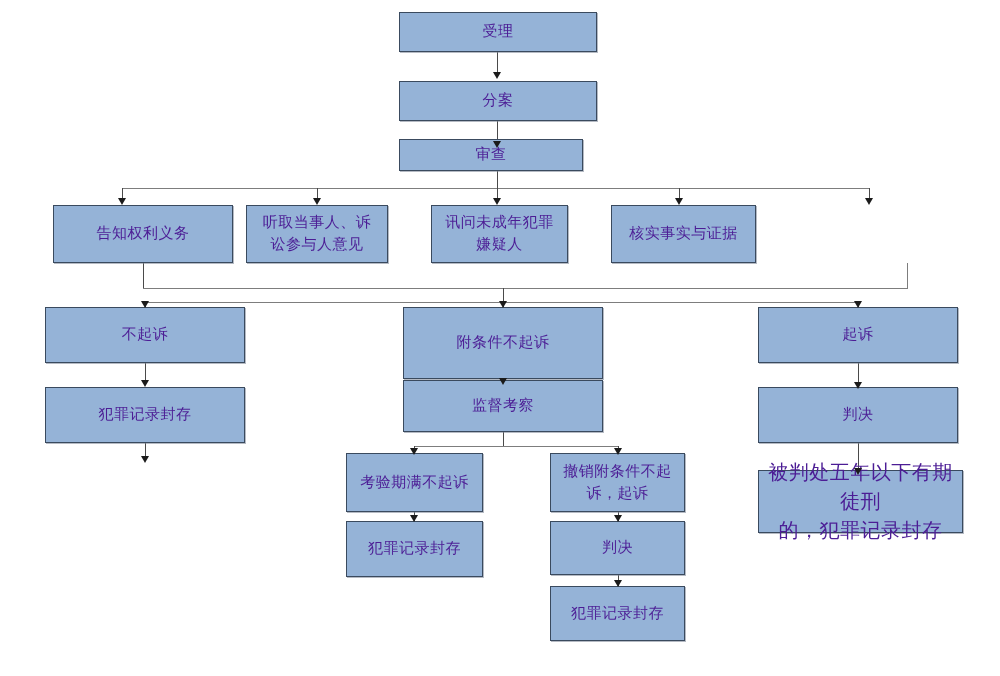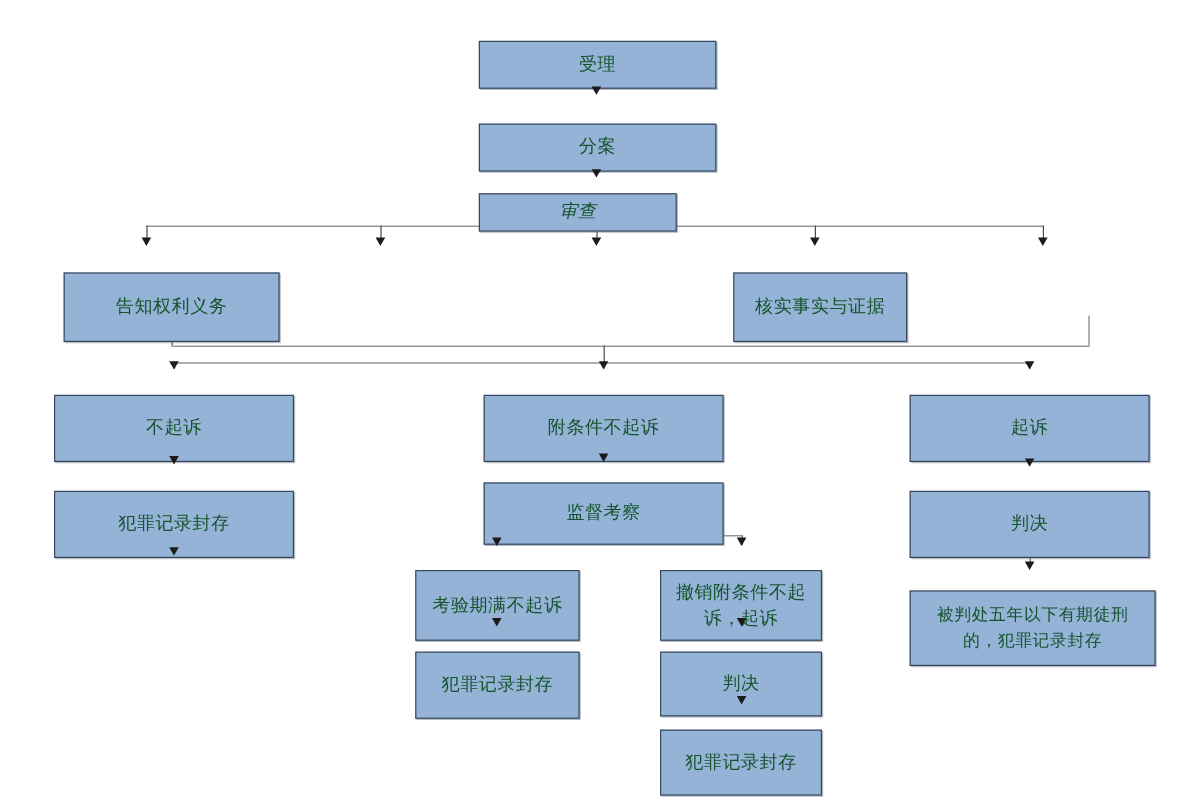--- a/index.html
+++ b/index.html
@@ -19,27 +19,26 @@
   .node {
     position: absolute;
     box-sizing: border-box;
     background: #95b3d7;
     border: 1px solid #3a4a5e;
     box-shadow: 1px 1px 0 0 rgba(120,130,145,0.55);
     display: flex;
     align-items: center;
     justify-content: center;
     text-align: center;
-    color: #14532d;
+    color: #4c1d95;
     font-size: 15px;
     line-height: 1.45;
     letter-spacing: 0.5px;
     padding: 2px 6px;
     z-index: 2;
-    margin-top: 22px;
   }
   .node .lbl {
     display: block;
     white-space: pre-line;
   }
   
   .ln {
     position: absolute;
     background: #4a4a4a;
     z-index: 1;
@@ -136,40 +135,48 @@
   <div class="arrow" style="left:854px; top:468px;"></div>
 
   <div class="node" style="left:399px; top:12px; width:198px; height:40px;">
     <span class="lbl">受理</span>
   </div>
 
   <div class="node" style="left:399px; top:81px; width:198px; height:40px;">
     <span class="lbl">分案</span>
   </div>
 
-  <div class="node" style="left:399px; top:139px; width:165px; height:32px;font-style:italic;">
+  <div class="node" style="left:399px; top:139px; width:184px; height:32px;">
     <span class="lbl">审查</span>
   </div>
 
   <div class="node" style="left:53px; top:205px; width:180px; height:58px;">
     <span class="lbl">告知权利义务</span>
   </div>
 
-
+  <div class="node" style="left:246px; top:205px; width:142px; height:58px;">
+    <span class="lbl">听取当事人、诉
+讼参与人意见</span>
+  </div>
+
+  <div class="node" style="left:431px; top:205px; width:137px; height:58px;">
+    <span class="lbl">讯问未成年犯罪
+嫌疑人</span>
+  </div>
 
   <div class="node" style="left:611px; top:205px; width:145px; height:58px;">
     <span class="lbl">核实事实与证据</span>
   </div>
 
 
   <div class="node" style="left:45px; top:307px; width:200px; height:56px;">
     <span class="lbl">不起诉</span>
   </div>
 
-  <div class="node" style="left:403px; top:307px; width:200px; height:56px;">
+  <div class="node" style="left:403px; top:307px; width:200px; height:72px;">
     <span class="lbl">附条件不起诉</span>
   </div>
 
   <div class="node" style="left:758px; top:307px; width:200px; height:56px;">
     <span class="lbl">起诉</span>
   </div>
 
   <div class="node" style="left:45px; top:387px; width:200px; height:56px;">
     <span class="lbl">犯罪记录封存</span>
   </div>
@@ -185,21 +192,21 @@
 
   <div class="node" style="left:346px; top:453px; width:137px; height:59px;">
     <span class="lbl">考验期满不起诉</span>
   </div>
 
   <div class="node" style="left:550px; top:453px; width:135px; height:59px;">
     <span class="lbl">撤销附条件不起
 诉，起诉</span>
   </div>
 
-  <div class="node" style="left:758px; top:470px; width:205px; height:63px; font-size:14px;">
+  <div class="node" style="left:758px; top:470px; width:205px; height:63px; font-size:20px;">
     <span class="lbl">被判处五年以下有期徒刑
 的，犯罪记录封存</span>
   </div>
 
   <div class="node" style="left:346px; top:521px; width:137px; height:56px;">
     <span class="lbl">犯罪记录封存</span>
   </div>
 
   <div class="node" style="left:550px; top:521px; width:135px; height:54px;">
     <span class="lbl">判决</span>

